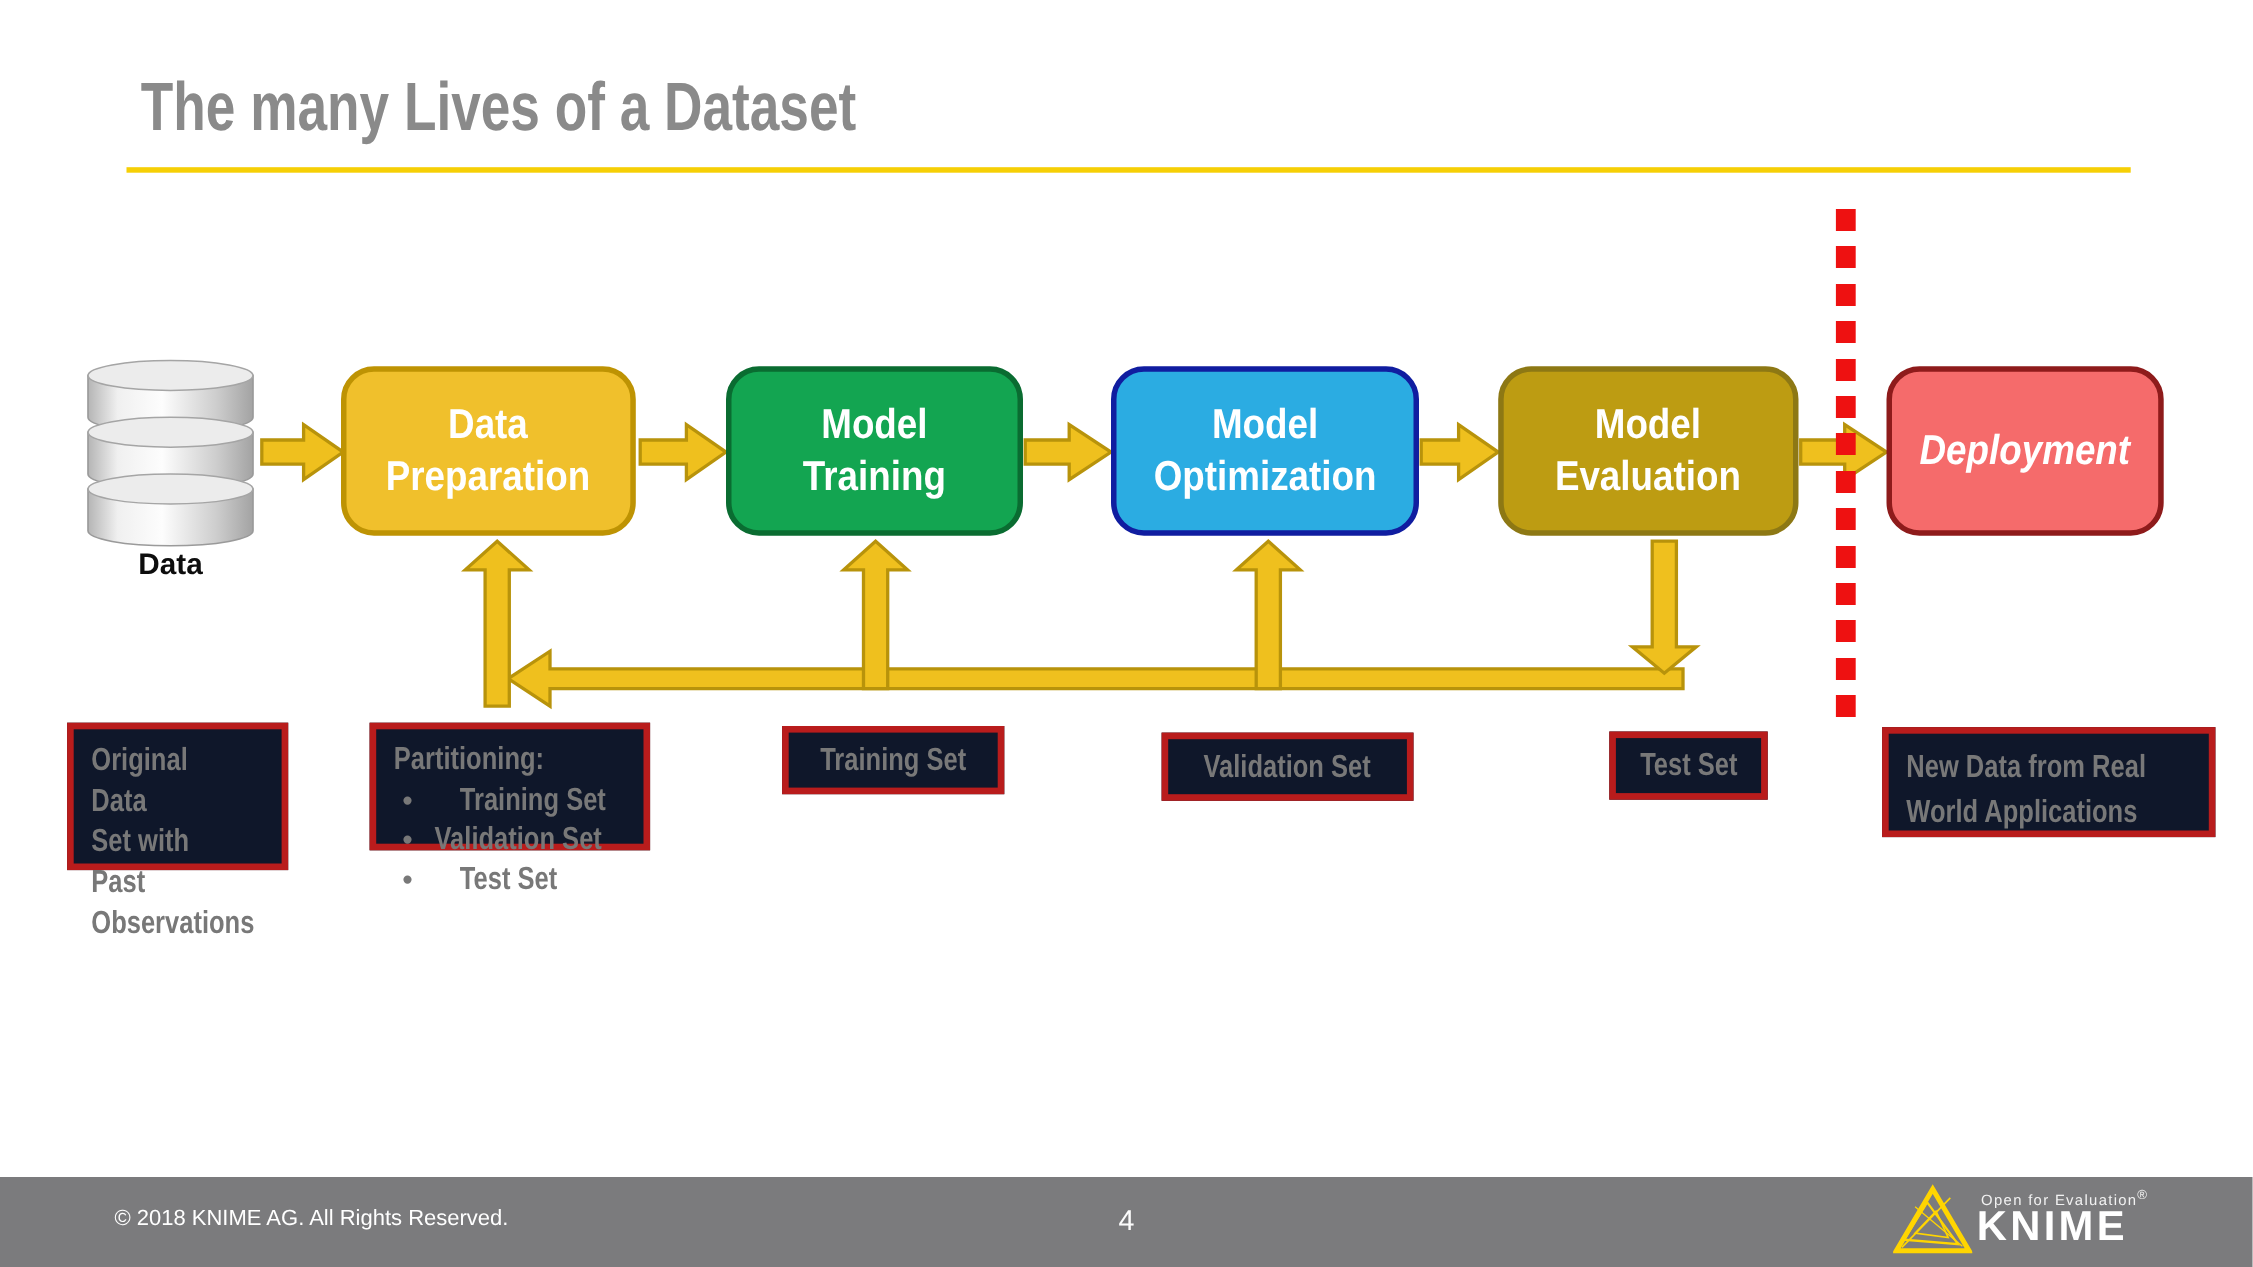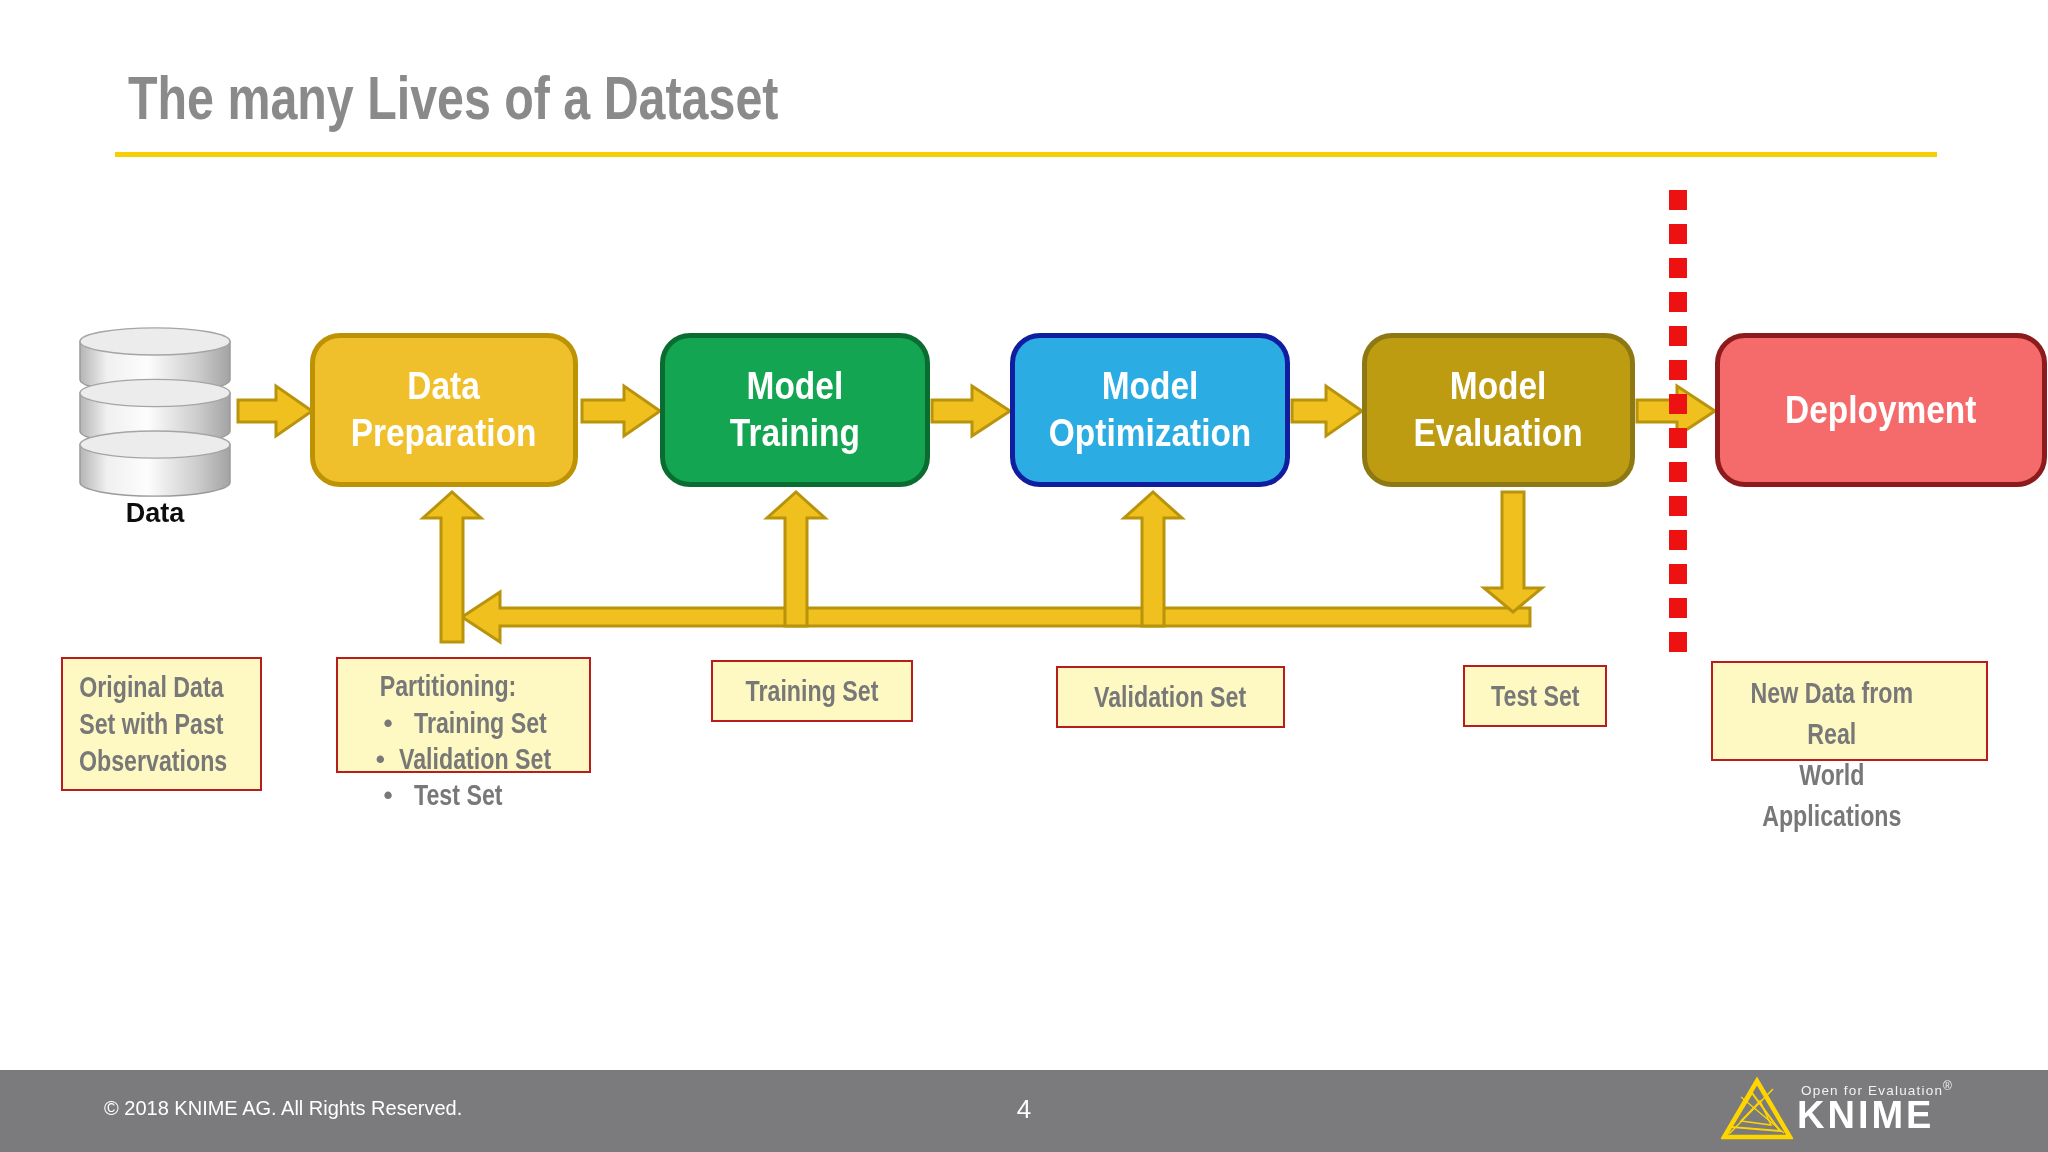--- a/index.html
+++ b/index.html
@@ -29,45 +29,45 @@
     box-sizing:border-box;border:5px solid;
   }
   .stage-label{
     font-size:38px;font-weight:bold;color:#ffffff;line-height:47px;
     text-align:center;white-space:pre-line;transform:scaleX(.88);transform-origin:50% 50%;
   }
   .stage-preparation {left:310px; width:268px;background:#F0C02C;border-color:#BE9303;}
   .stage-training    {left:660px; width:270px;background:#13A551;border-color:#0A6C31;}
   .stage-optimization{left:1010px;width:280px;background:#2BACE2;border-color:#101DA0;}
   .stage-evaluation  {left:1362px;width:273px;background:#BD9C12;border-color:#8D7814;}
-  .stage-deployment  {left:1715px;width:332px;background:#F56B6B;border-color:#8E1B1B;}
+  .stage-deployment  {left:1715px;width:252px;background:#F56B6B;border-color:#8E1B1B;font-style:italic;}
   
   .arrows-layer{position:absolute;left:0;top:0;}
   
   .boundary-dashes{
     position:absolute;left:1669px;top:190px;width:18px;height:472px;
     background:repeating-linear-gradient(to bottom,#EE1111 0 20px,transparent 20px 34px);
   }
   
   .ann-box{
-    position:absolute;background:#fef9c3;border:2px solid #b91c1c;
-    box-sizing:border-box;color:#787878;text-align:center;
+    position:absolute;background:#0f172a;border:6px solid #b91c1c;
+    box-sizing:border-box;color:#787878;
   }
   .ann-text{
     font-size:29px;font-weight:bold;line-height:37px;white-space:pre-line;
     transform:scaleX(.8);transform-origin:0 50%;
   }
   .ann-center{display:flex;align-items:center;justify-content:center;}
   .ann-center .ann-text{transform-origin:50% 50%;}
   .box-original  {left:61px;  top:657px;width:201px;height:134px;padding:10px 0 0 16px;}
   .box-partition {left:336px; top:657px;width:255px;height:116px;padding:8px 0 0 16px;}
   .box-training  {left:711px; top:660px;width:202px;height:62px;}
   .box-validation{left:1056px;top:666px;width:229px;height:62px;}
   .box-test      {left:1463px;top:665px;width:144px;height:62px;}
-  .box-newdata   {left:1711px;top:661px;width:277px;height:100px;padding:10px 0 0 16px;}
+  .box-newdata   {left:1711px;top:661px;width:303px;height:100px;padding:10px 0 0 16px;}
   .box-newdata .ann-text{line-height:41px;}
   .bullet-row{display:flex;line-height:36px;}
   .bullet-dot{width:52px;padding-left:8px;font-size:26px;font-weight:bold;}
   .bullet-label{font-size:29px;font-weight:bold;transform:scaleX(.8);transform-origin:0 50%;white-space:nowrap;}
   .partition-title{font-size:29px;font-weight:bold;line-height:38px;transform:scaleX(.8);transform-origin:0 50%;white-space:nowrap;}
   
   .footer{
     position:absolute;left:0;top:1070px;width:2048px;height:82px;background:#7B7B7D;
   }
   .footer-copyright{

